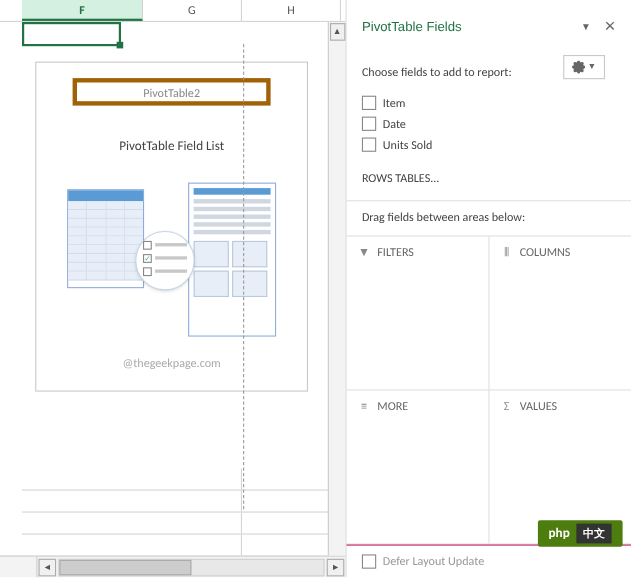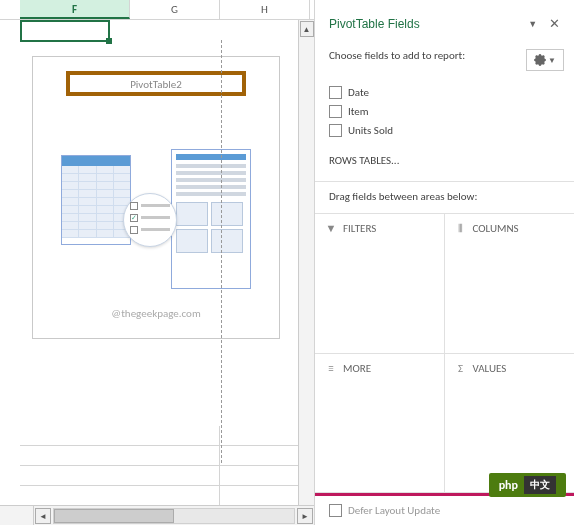--- a/index.html
+++ b/index.html
@@ -62,42 +62,42 @@
     .v-scroll { position: absolute; right: 0; top: 20px; bottom: 20px; width: 16px; background: #f3f3f3; border-left: 1px solid #ccc; }
     .v-scroll-btn { width: 14px; height: 16px; background: #f0f0f0; border: 1px solid #ababab; font-size: 8px; color: #555; text-align: center; line-height: 14px; margin: 1px auto; }
     
     
     .pane { flex: 1; border-left: 1px solid #d4d4d4; background: #fff; display: flex; flex-direction: column; padding: 0; }
     .pane-header { display: flex; align-items: center; padding: 14px 10px 6px 14px; }
     .pane-title { font-size: 12px; font-weight: 300; color: #217346; flex: 1; font-family: 'Segoe UI Light', 'Segoe UI', sans-serif; }
     .pane-dropdown-arrow { font-size: 9px; color: #666; padding: 2px 4px; cursor: pointer; }
     .pane-close { font-size: 13px; color: #666; padding: 2px 4px; cursor: pointer; margin-left: 4px; }
     
-    .pane-subheader { display: flex; align-items: flex-start; padding: 10px 10px 8px 14px; }
+    .pane-subheader { display: flex; align-items: flex-end; padding: 10px 24px 8px 14px; }
     .pane-subtitle { font-size: 11px; color: #444; flex: 1; }
     .gear-btn { width: 38px; height: 22px; border: 1px solid #c9c9c9; display: flex; align-items: center; justify-content: center; gap: 2px; cursor: pointer; font-size: 12px; color: #666; }
     .gear-btn svg { width: 12px; height: 12px; }
     .gear-arrow { font-size: 8px; }
     
     .field-list { padding: 4px 14px; }
     .field-item { display: flex; align-items: center; padding: 3px 0; cursor: pointer; }
     .field-checkbox { width: 13px; height: 13px; border: 1px solid #888; margin-right: 6px; background: #fff; }
     .field-label { font-size: 11px; color: #444; }
     
     .more-tables { font-size: 11px; color: #444; padding: 10px 14px 14px; cursor: pointer; }
     
     .drag-header { font-size: 11px; color: #444; padding: 8px 14px 10px; border-top: 1px solid #e0e0e0; }
     
     .areas-grid { flex: 1; display: grid; grid-template-columns: 1fr 1fr; grid-template-rows: 1fr 1fr; border-top: 1px solid #e0e0e0; }
     .area-box { border-right: 1px solid #e0e0e0; border-bottom: 1px solid #e0e0e0; padding: 8px 10px; }
     .area-box:nth-child(2n) { border-right: none; }
     .area-header { display: flex; align-items: center; gap: 6px; font-size: 11px; color: #666; }
     .area-icon { width: 12px; height: 12px; display: flex; align-items: center; justify-content: center; color: #888; font-size: 11px; }
     
-    .pane-footer { display: flex; align-items: flex-end; padding: 8px 14px; border-top: 3px solid #be185d; }
+    .pane-footer { display: flex; align-items: flex-end; padding: 8px 14px; border-top: 1px solid #be185d; }
     .footer-checkbox { width: 13px; height: 13px; border: 1px solid #888; margin-right: 6px; }
     .footer-label { font-size: 11px; color: #999; }
     
     .php-badge { position: absolute; right: 8px; bottom: 28px; background: #4d7c0f; color: #fff; font-size: 12px; font-weight: bold; padding: 3px 10px; border-radius: 2px; z-index: 100; display: flex; gap: 6px; align-items: center; }
     .php-badge-dark { background: #333; padding: 2px 6px; font-size: 10px; }
   </style>
 </head>
 <body>
 
 <div class="main-container">
@@ -111,20 +111,21 @@
     </div>
 
     <div class="sheet-body">
       <div class="active-cell"></div>
       <div class="dashed-line"></div>
 
       <div class="pivot-placeholder">
         <div class="pivot-name-box">PivotTable2</div>
         <div class="pivot-instruction">
           <br>
+          <span>PivotTable Field List</span>
         </div>
 
         <div class="pivot-illustration">
           <div class="illus-table">
             <div class="illus-table-head"></div>
             <div class="illus-table-row">
                 <div class="illus-table-cell"></div>
                 <div class="illus-table-cell"></div>
                 <div class="illus-table-cell"></div>
                 <div class="illus-table-cell"></div>
@@ -259,25 +260,25 @@
             <path d="M8 4.754a3.246 3.246 0 1 0 0 6.492 3.246 3.246 0 0 0 0-6.492zM5.754 8a2.246 2.246 0 1 1 4.492 0 2.246 2.246 0 0 1-4.492 0z"></path>
             <path d="M9.796 1.343c-.527-1.79-3.065-1.79-3.592 0l-.094.319a.873.873 0 0 1-1.255.52l-.292-.16c-1.64-.892-3.433.902-2.54 2.541l.159.292a.873.873 0 0 1-.52 1.255l-.319.094c-1.79.527-1.79 3.065 0 3.592l.319.094a.873.873 0 0 1 .52 1.255l-.16.292c-.892 1.64.901 3.434 2.541 2.54l.292-.159a.873.873 0 0 1 1.255.52l.094.319c.527 1.79 3.065 1.79 3.592 0l.094-.319a.873.873 0 0 1 1.255-.52l.292.16c1.64.893 3.434-.902 2.54-2.541l-.159-.292a.873.873 0 0 1 .52-1.255l.319-.094c1.79-.527 1.79-3.065 0-3.592l-.319-.094a.873.873 0 0 1-.52-1.255l.16-.292c.893-1.64-.902-3.433-2.541-2.54l-.292.159a.873.873 0 0 1-1.255-.52l-.094-.319z"></path>
           </svg>
         <span class="gear-arrow">▼</span>
       </div>
     </div>
 
     <div class="field-list">
       <div class="field-item">
         <div class="field-checkbox"></div>
-        <div class="field-label">Date</div>
+        <div class="field-label">Item</div>
       </div>
       <div class="field-item">
         <div class="field-checkbox"></div>
-        <div class="field-label">Item</div>
+        <div class="field-label">Date</div>
       </div>
       <div class="field-item">
         <div class="field-checkbox"></div>
         <div class="field-label">Units Sold</div>
       </div>
     </div>
 
     <div class="more-tables">ROWS TABLES...</div>
 
     <div class="drag-header">Drag fields between areas below:</div>

